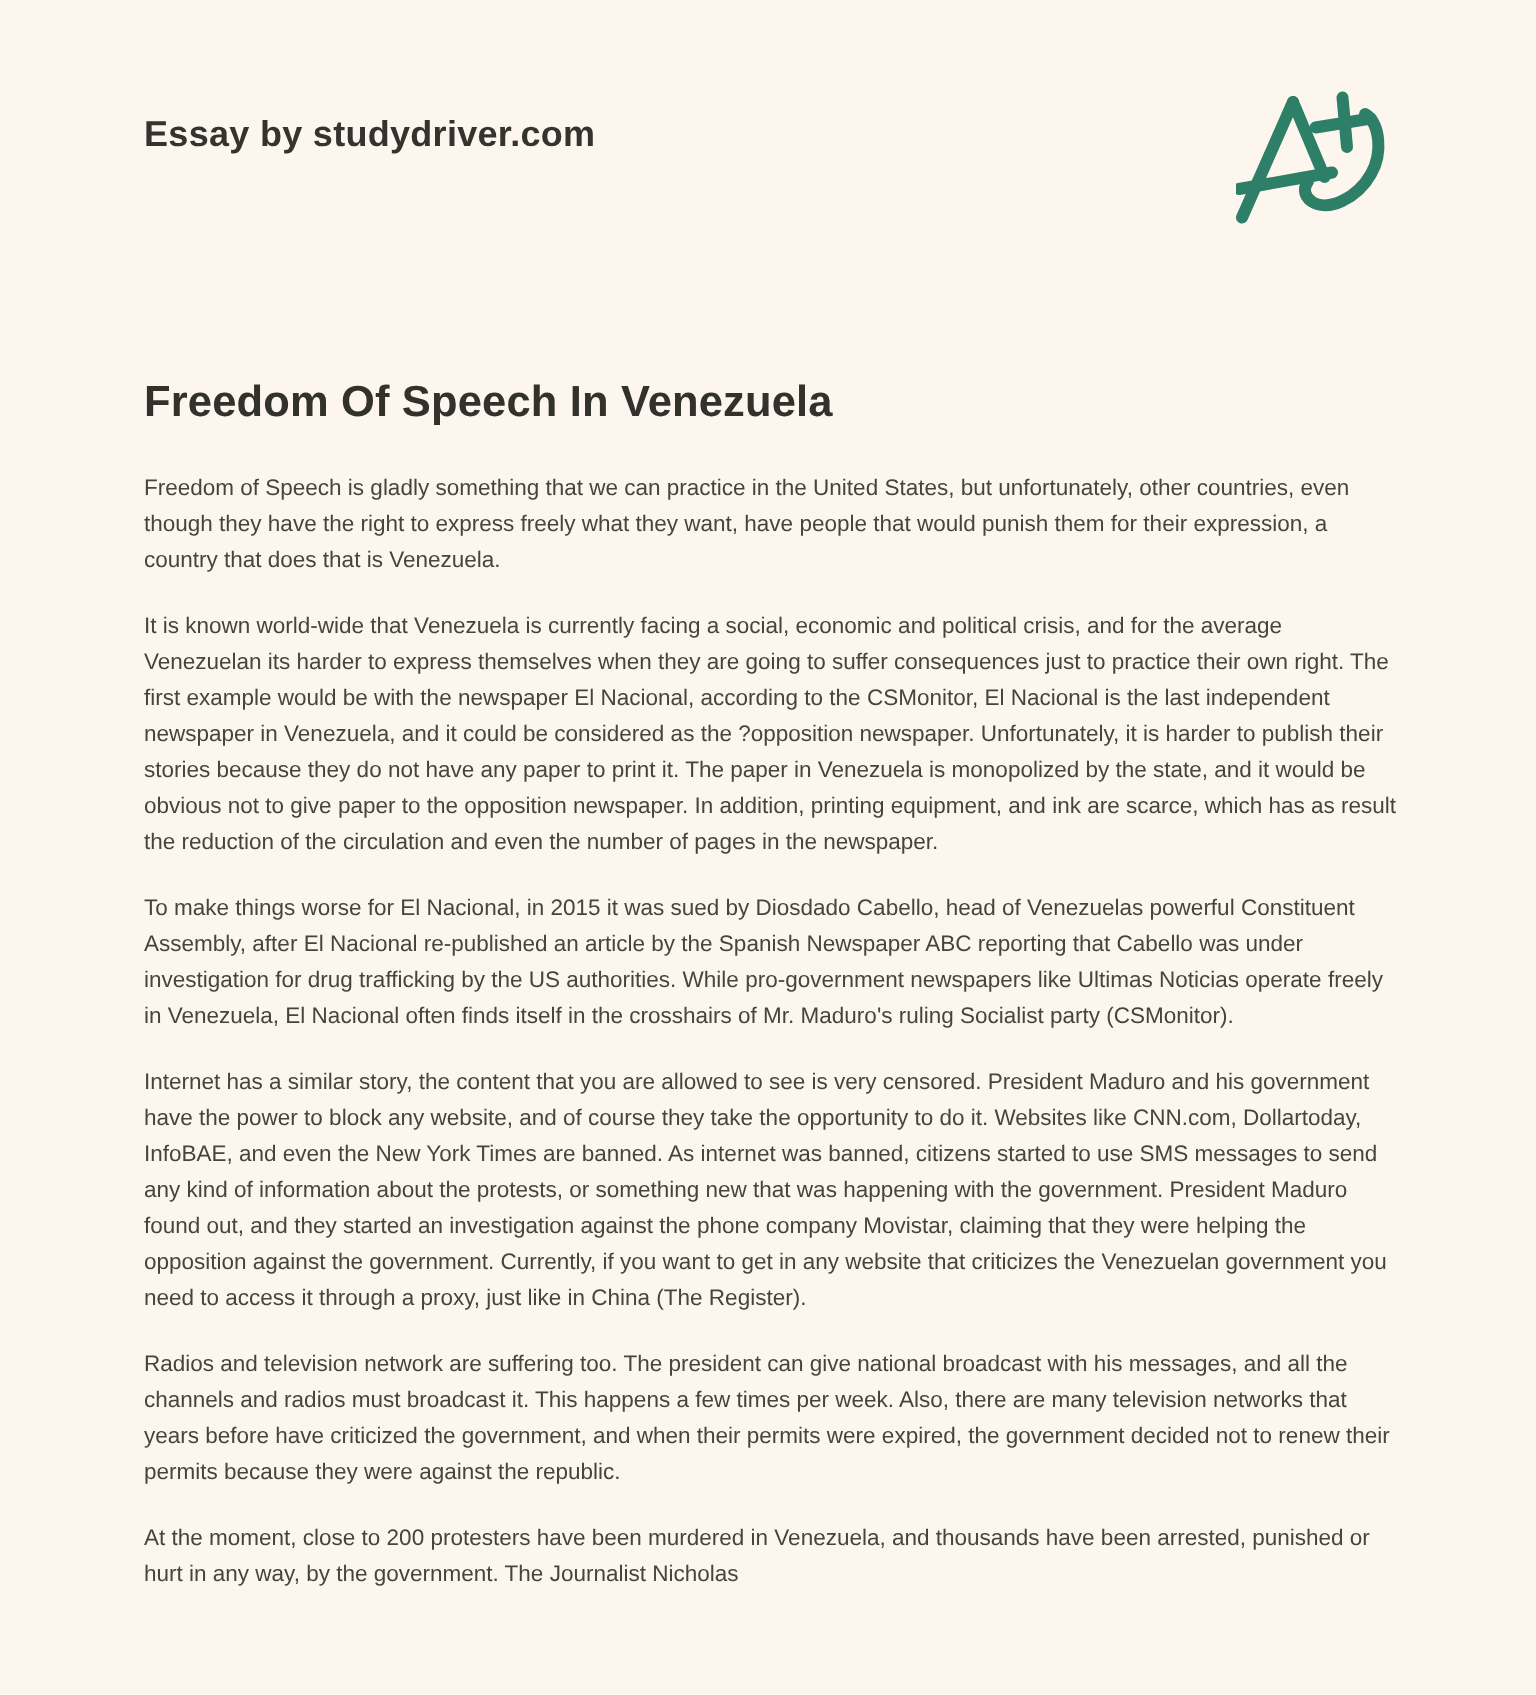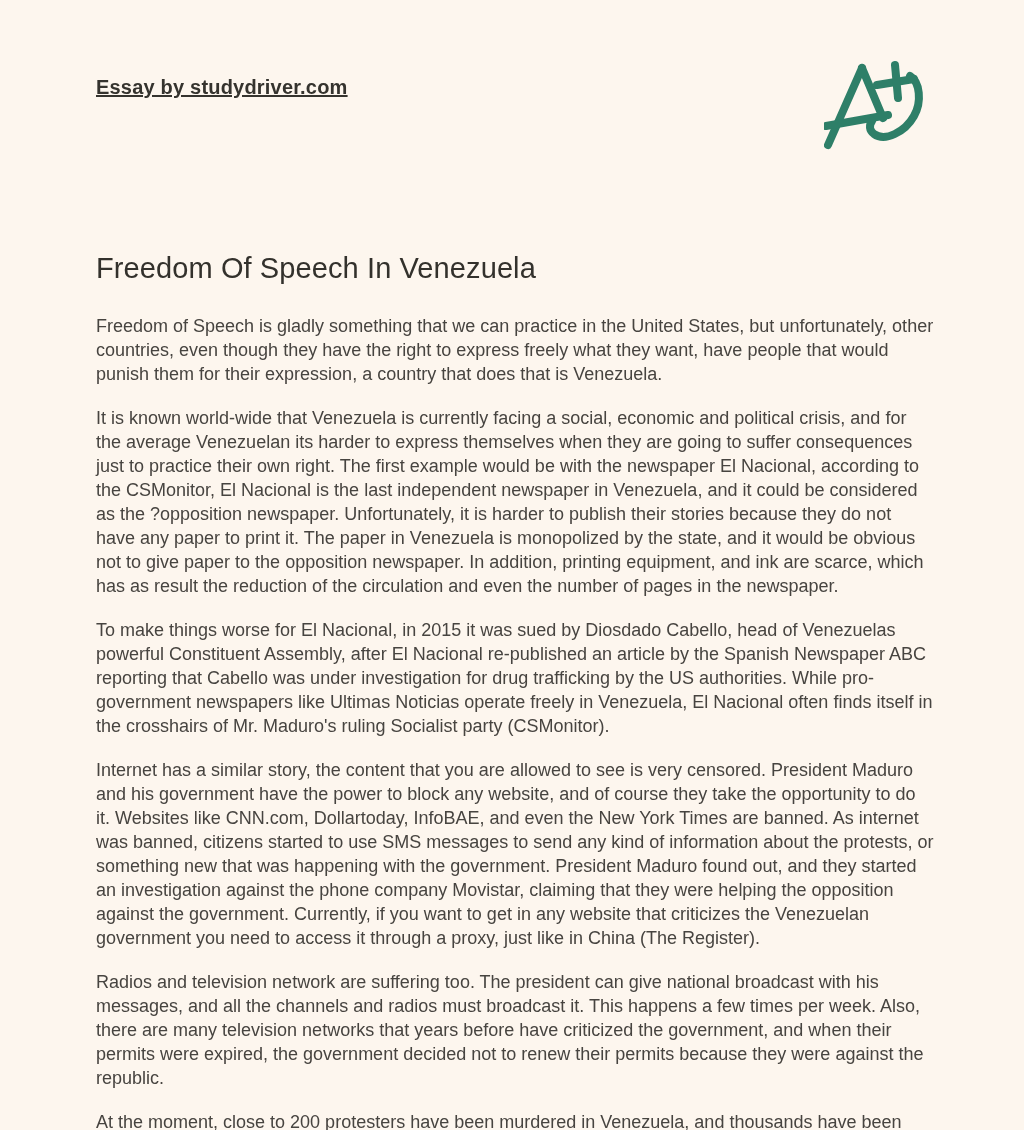--- a/index.html
+++ b/index.html
@@ -10,25 +10,24 @@
     background: #fdf6ee;
     overflow: hidden;
     font-family: "Liberation Sans", sans-serif;
   }
   .header {
     position: absolute;
     top: 76px;
     left: 96px;
   }
   .byline {
-    font-size: 20px;
+    font-size: 24px;
     font-weight: 700;
     color: #35332e;
     letter-spacing: 0.2px;
-    text-decoration: underline;
   }
   .source-line {
     margin-top: 21px;
     font-size: 15.5px;
     color: #8d8a83;
   }
   .source-line a {
     color: #2b7f6c;
     text-decoration: none;
   }
@@ -42,27 +41,27 @@
   .article {
     position: absolute;
     top: 248px;
     left: 96px;
     width: 838px;
   }
   .article h1 {
     margin: 0 0 26px 0;
     font-size: 29px;
     line-height: 40px;
-    font-weight: 400;
+    font-weight: 700;
     color: #33312c;
     letter-spacing: 0.1px;
   }
   .article p {
     margin: 0 0 20px 0;
-    font-size: 18px;
+    font-size: 15px;
     line-height: 24px;
     color: #474440;
   }
 </style>
 </head>
 <body>
 
 <div class="page">
 
   <div class="header">

